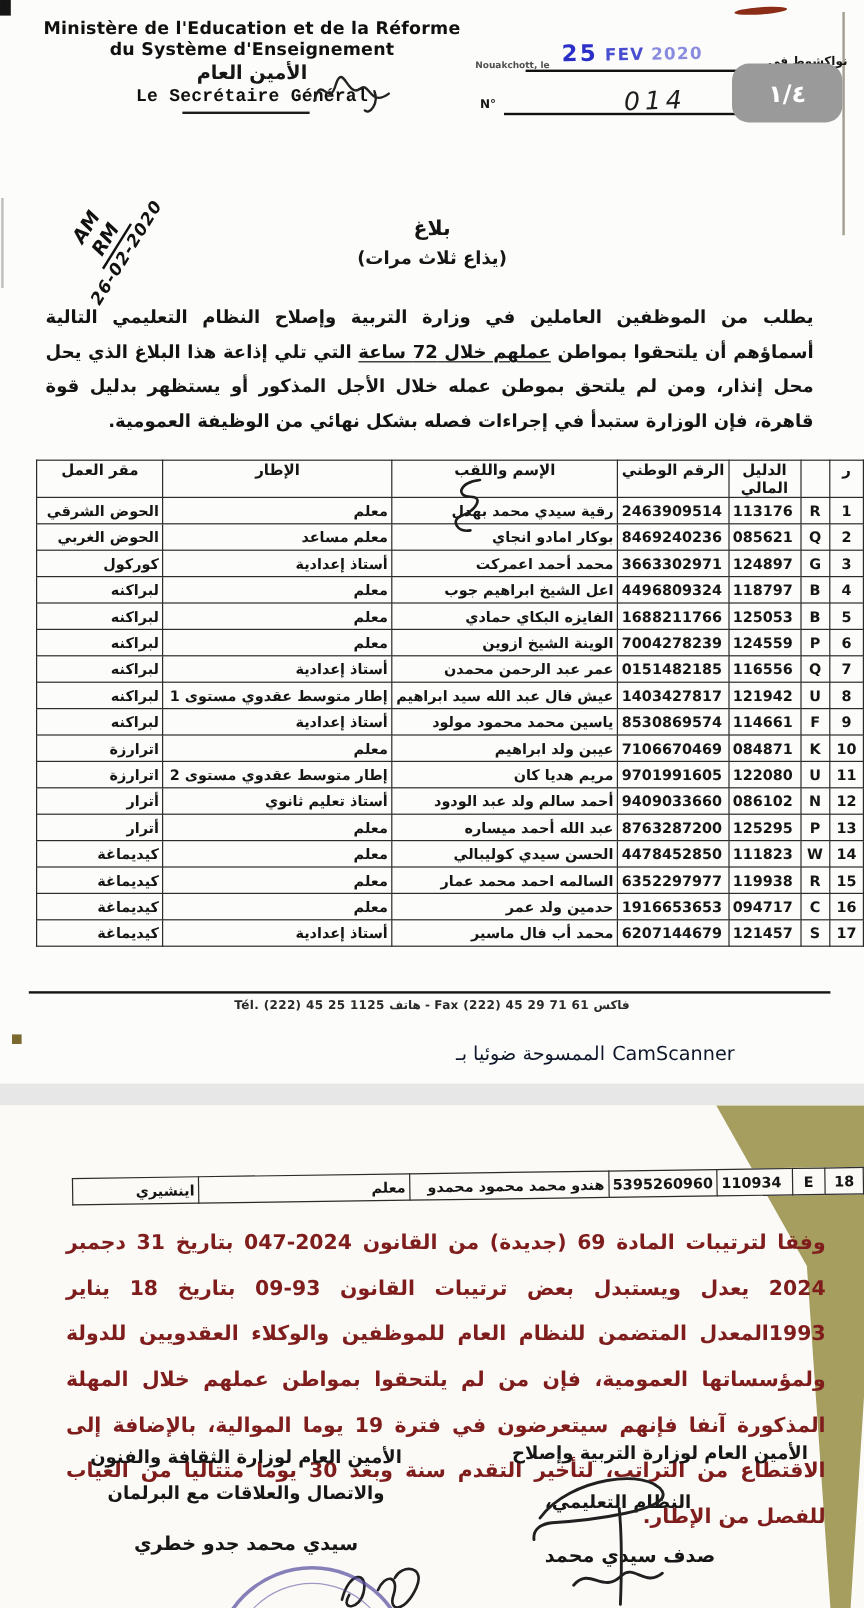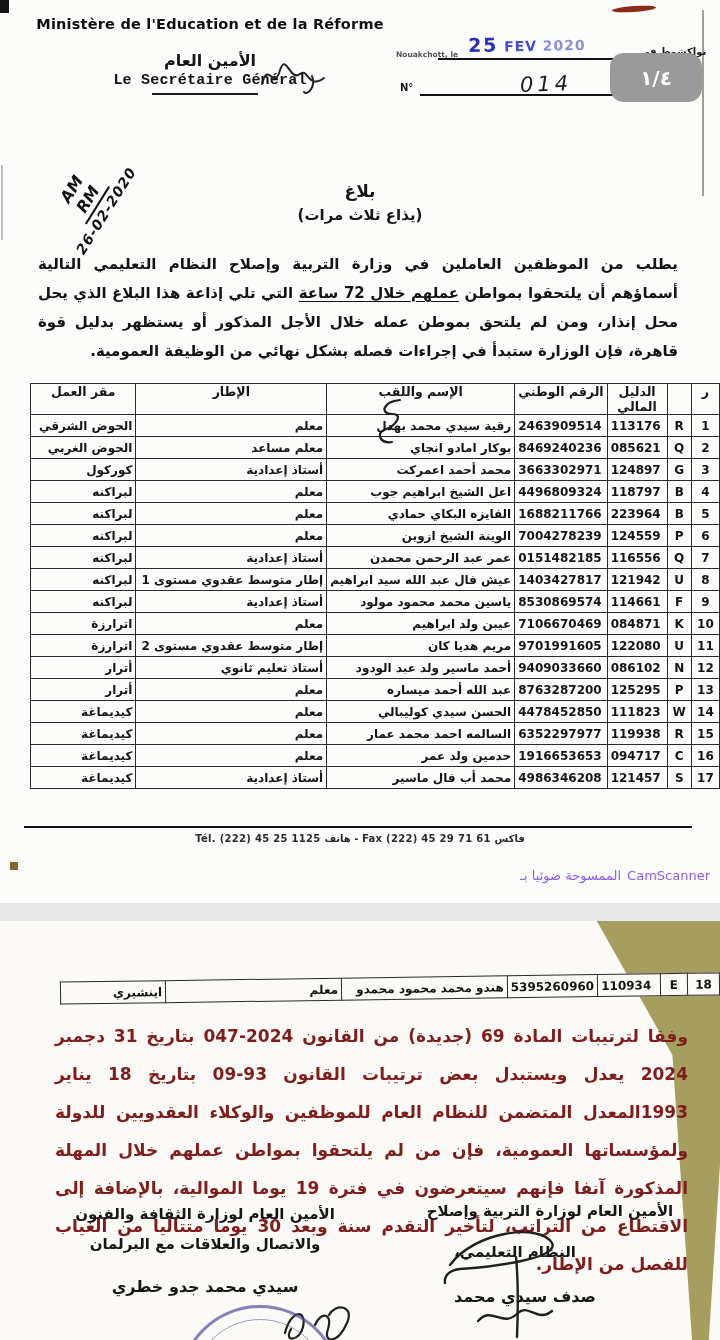--- a/index.html
+++ b/index.html
@@ -43,21 +43,21 @@
   td.num,th.num{width:26px;text-align:center;}
   td.ltr,th.ltr{width:22px;text-align:center;font-size:11.5px;}
   td.fin,th.fin{width:56px;text-align:left;font-size:11.5px;}
   td.nid,th.nid{width:76px;text-align:left;font-size:11.5px;}
   td.nm,th.nm{width:160px;font-size:11.5px;}
   td.cad,th.cad{width:186px;}
   td.wp,th.wp{width:104px;}
   
   .foot-rule{height:2px;background:#151515;}
   .foot-contact{font-size:10px;font-weight:bold;color:#2a2a2a;letter-spacing:.3px;}
-  .camscan{font-size:13px;color:#8b5cf6;display:flex;gap:6px;justify-content:flex-end;align-items:center;}
+  .camscan{font-size:16px;color:#0f172a;display:flex;gap:6px;align-items:center;}
   
   .olive{background:#a59e5f;clip-path:polygon(12% 0%,100% 0%,100% 58%,92% 100%,80% 100%,66% 32%);}
   .sig-line{font-size:15px;font-weight:bold;}
   .sig-name{font-size:16px;font-weight:bold;}
   .seal{border:3px solid rgba(84,74,158,.7);border-radius:50%;}
   .seal-in{position:absolute;inset:11px;border:1.6px solid rgba(84,74,158,.55);border-radius:50%;}
   .edge-mark{background:#151515;}
 </style>
 </head>
 <body>
@@ -68,20 +68,21 @@
 
     <div class="abs edge-mark" style="left:0;top:2;width:9px;height:13px;"></div>
     <div class="abs edge-mark" style="left:0;top:246;width:4px;height:10px;"></div>
     <div class="abs edge-mark" style="left:0;top:838;width:4px;height:9px;"></div>
     <div class="abs" style="left:10px;top:862px;width:8px;height:8px;background:#7a6a30;"></div>
     <div class="abs" style="left:1px;top:165px;width:2px;height:75px;background:#bdbdbd;"></div>
     <div class="abs" style="left:702px;top:10px;width:2px;height:186px;background:#a39d92;"></div>
     <div class="abs red-mark" style="left:612px;top:6px;width:44px;height:6px;"></div>
 
     <div class="abs fr-head ctr" style="left:30px;top:16px;width:360px;">Ministère de l'Education et de la Réforme</div>
+    <div class="abs fr-head ctr" style="left:30px;top:34px;width:360px;">du Système d'Enseignement</div>
     <div class="abs ar-head ctr rtl" style="left:30px;top:51px;width:360px;">الأمين العام</div>
     <div class="abs fr-head ctr" style="left:30px;top:72px;width:360px;font-size:15px;font-family:Liberation Mono, monospace;">Le Secrétaire Général</div>
     <div class="abs sec-underline" style="left:152px;top:93px;width:106px;"></div>
     <svg class="abs" style="left:258px;top:52px;" width="70" height="45" viewBox="0 0 70 45">
       <path d="M4,32 C10,8 16,40 22,18 C28,0 32,30 42,22 C50,15 50,38 66,26 M54,24 C58,34 50,44 46,40" stroke="#232323" stroke-width="2" fill="none" stroke-linecap="round"></path>
     </svg>
 
     <div class="abs tiny-label" style="left:396px;top:50px;">Nouakchott, le</div>
     <div class="abs fill-line" style="left:438px;top:42px;width:204px;height:16px;"></div>
     <div class="abs stamp-date" style="left:468px;top:33px;">
@@ -164,21 +165,21 @@
             <td class="fin">118797</td>
             <td class="nid">4496809324</td>
             <td class="nm">اعل الشيخ ابراهيم جوب</td>
             <td class="cad">معلم</td>
             <td class="wp">لبراكنه</td>
           </tr>
 
           <tr>
             <td class="num">5</td>
             <td class="ltr">B</td>
-            <td class="fin">223964</td>
+            <td class="fin">125053</td>
             <td class="nid">1688211766</td>
             <td class="nm">الفايزه البكاي حمادي</td>
             <td class="cad">معلم</td>
             <td class="wp">لبراكنه</td>
           </tr>
 
           <tr>
             <td class="num">6</td>
             <td class="ltr">P</td>
             <td class="fin">124559</td>
@@ -236,21 +237,21 @@
             <td class="nm">مريم هديا كان</td>
             <td class="cad">إطار متوسط عقدوي مستوى 2</td>
             <td class="wp">اترارزة</td>
           </tr>
 
           <tr>
             <td class="num">12</td>
             <td class="ltr">N</td>
             <td class="fin">086102</td>
             <td class="nid">9409033660</td>
-            <td class="nm">أحمد ماسير ولد عبد الودود</td>
+            <td class="nm">أحمد سالم ولد عبد الودود</td>
             <td class="cad">أستاذ تعليم ثانوي</td>
             <td class="wp">أترار</td>
           </tr>
 
           <tr>
             <td class="num">13</td>
             <td class="ltr">P</td>
             <td class="fin">125295</td>
             <td class="nid">8763287200</td>
             <td class="nm">عبد الله أحمد ميساره</td>
@@ -285,21 +286,21 @@
             <td class="nid">1916653653</td>
             <td class="nm">حدمين ولد عمر</td>
             <td class="cad">معلم</td>
             <td class="wp">كيديماغة</td>
           </tr>
 
           <tr>
             <td class="num">17</td>
             <td class="ltr">S</td>
             <td class="fin">121457</td>
-            <td class="nid">4986346208</td>
+            <td class="nid">6207144679</td>
             <td class="nm">محمد أب فال ماسير</td>
             <td class="cad">أستاذ إعدادية</td>
             <td class="wp">كيديماغة</td>
           </tr>
         </tbody>
     </table>
 
     <svg class="abs" style="left:370px;top:396px;" width="40" height="52" viewBox="0 0 40 52">
       <path d="M30,4 C12,6 10,18 22,18 C34,18 26,30 14,34 C6,37 10,48 22,46" stroke="#1d1d1d" stroke-width="2.2" fill="none" stroke-linecap="round"></path>
     </svg>

